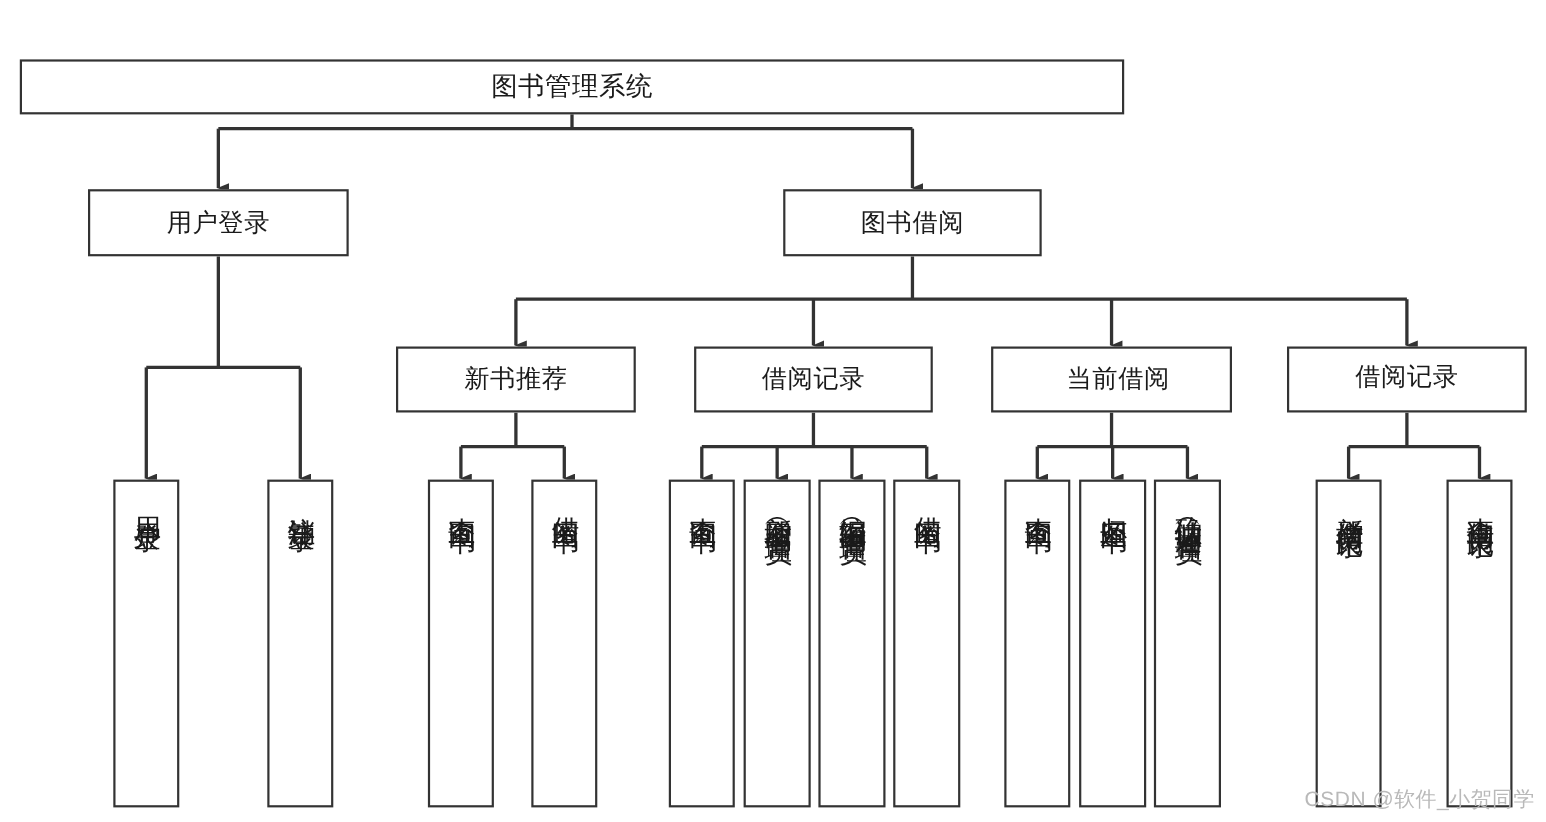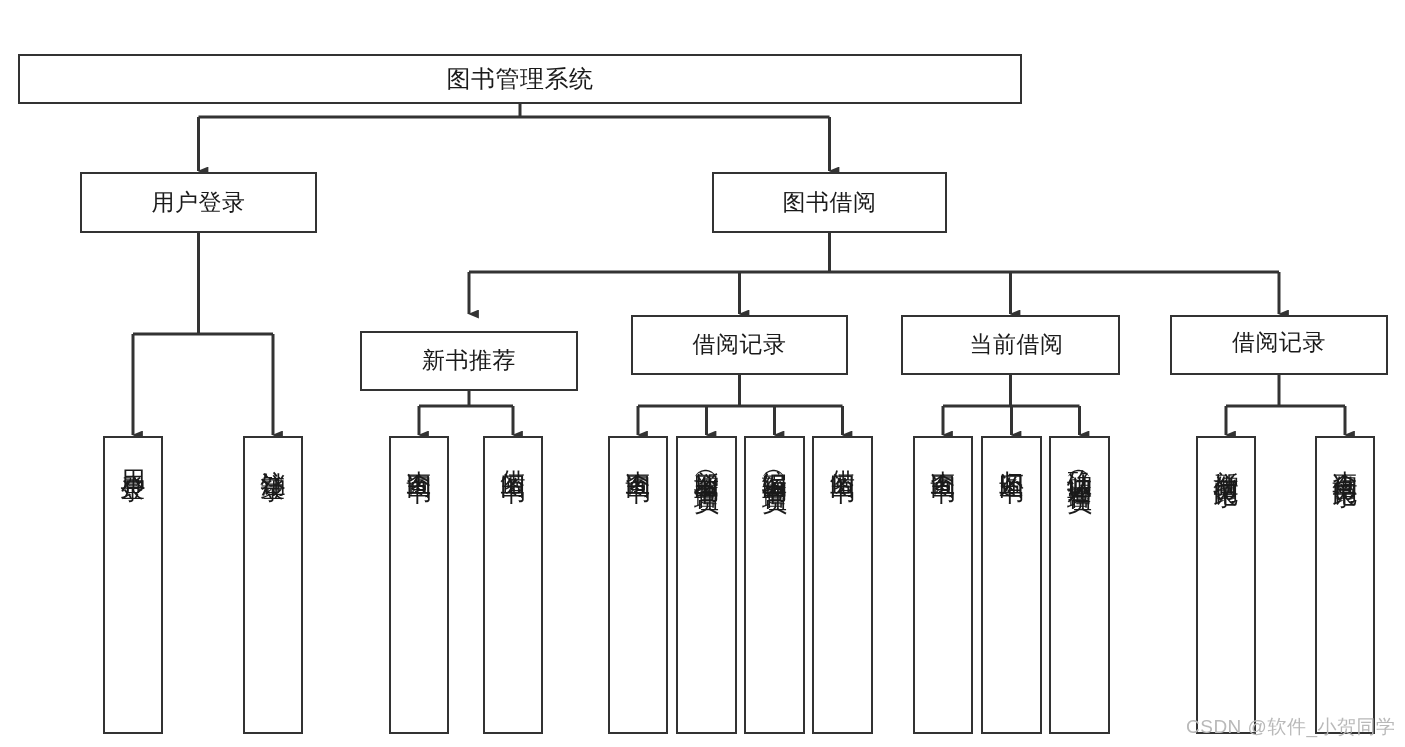--- a/index.html
+++ b/index.html
@@ -117,21 +117,21 @@
   <div id="nodes">
       <div class="node horiz root" style="left: 18px; top: 18px; width: 1004px; height: 50px; border-color: rgb(51, 51, 51); background: rgb(255, 255, 255); color: rgb(26, 26, 26); margin-top: 36px;">
         <span class="label">图书管理系统</span>
       </div>
       <div class="node horiz" style="left: 80px; top: 172px; width: 237px; height: 61px; border-color: rgb(51, 51, 51); background: rgb(255, 255, 255); color: rgb(26, 26, 26);">
         <span class="label">用户登录</span>
       </div>
       <div class="node horiz" style="left: 712px; top: 172px; width: 235px; height: 61px; border-color: rgb(51, 51, 51); background: rgb(255, 255, 255); color: rgb(26, 26, 26);">
         <span class="label">图书借阅</span>
       </div>
-      <div class="node horiz" style="left: 360px; top: 315px; width: 218px; height: 60px; border-color: rgb(51, 51, 51); background: rgb(255, 255, 255); color: rgb(26, 26, 26); margin-top: 16px;">
+      <div class="node horiz" style="left: 360px; top: 315px; width: 218px; height: 60px; border-color: rgb(51, 51, 51); background: rgb(255, 255, 255); color: rgb(26, 26, 26);">
         <span class="label">新书推荐</span>
       </div>
       <div class="node horiz" style="left: 631px; top: 315px; width: 217px; height: 60px; border-color: rgb(51, 51, 51); background: rgb(255, 255, 255); color: rgb(26, 26, 26);">
         <span class="label">借阅记录</span>
       </div>
       <div class="node horiz" style="left: 901px; top: 315px; width: 219px; height: 60px; border-color: rgb(51, 51, 51); background: rgb(255, 255, 255); color: rgb(26, 26, 26); padding-left: 12px;">
         <span class="label">当前借阅</span>
       </div>
       <div class="node horiz" style="left: 1170px; top: 315px; width: 218px; height: 60px; border-color: rgb(51, 51, 51); background: rgb(255, 255, 255); color: rgb(26, 26, 26); font-family: Liberation Mono, monospace;">
         <span class="label">借阅记录</span>

